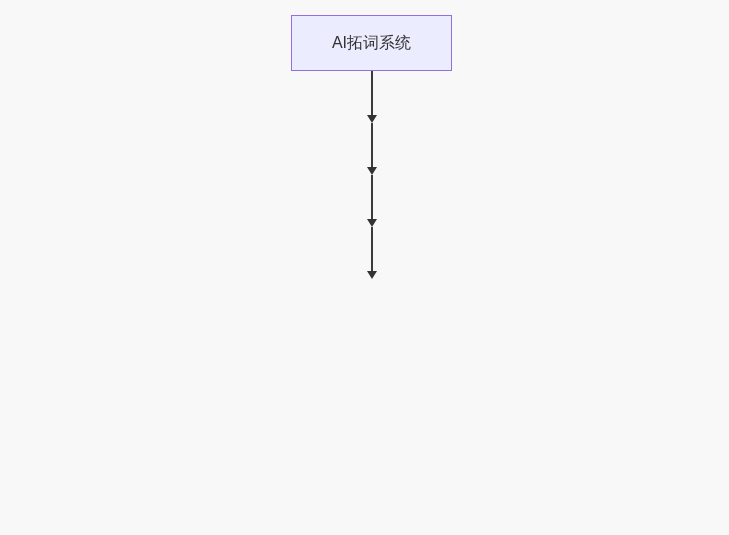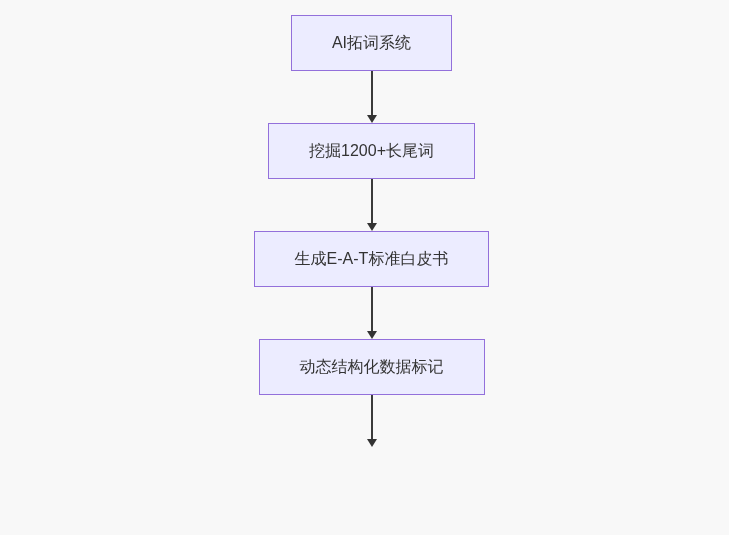--- a/index.html
+++ b/index.html
@@ -57,35 +57,32 @@
 
 <div class="flowchart">
 
   <div class="node">AI拓词系统</div>
 
   <div class="edge">
     <div class="line"></div>
     <div class="arrowhead"></div>
   </div>
 
-  <div class="node">挖掘1200+长尾词</div>
 
   <div class="edge">
     <div class="line"></div>
     <div class="arrowhead"></div>
   </div>
 
-  <div class="node">生成E-A-T标准白皮书</div>
 
   <div class="edge">
     <div class="line"></div>
     <div class="arrowhead"></div>
   </div>
 
-  <div class="node">动态结构化数据标记</div>
 
   <div class="edge">
     <div class="line"></div>
     <div class="arrowhead"></div>
   </div>
 
 
 </div>
 
 </body></html>

